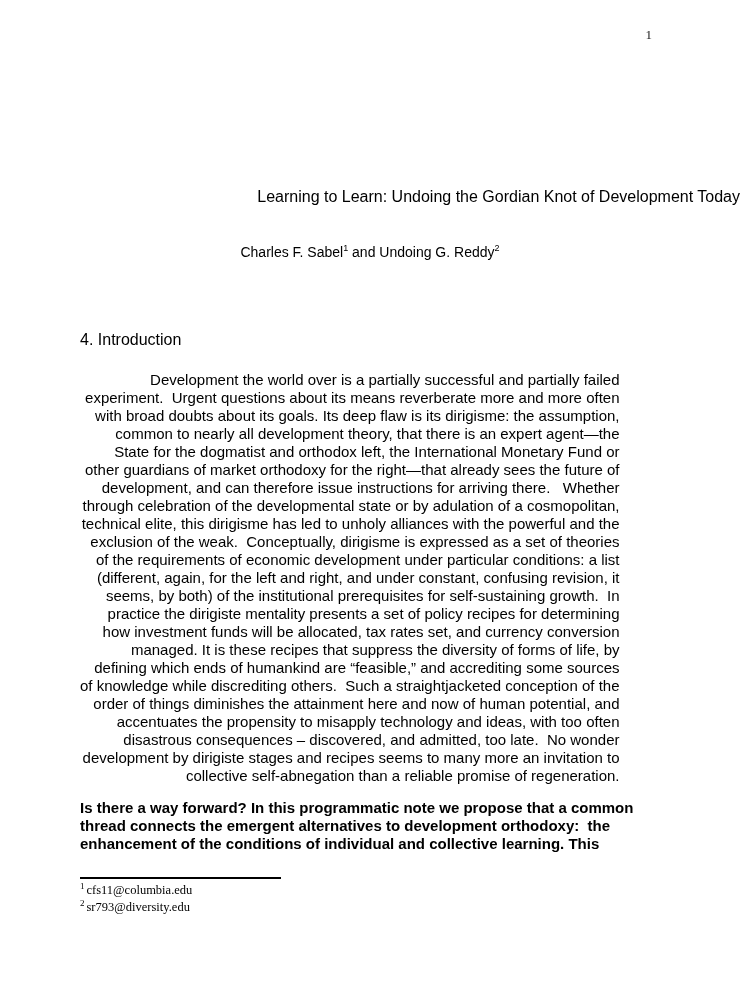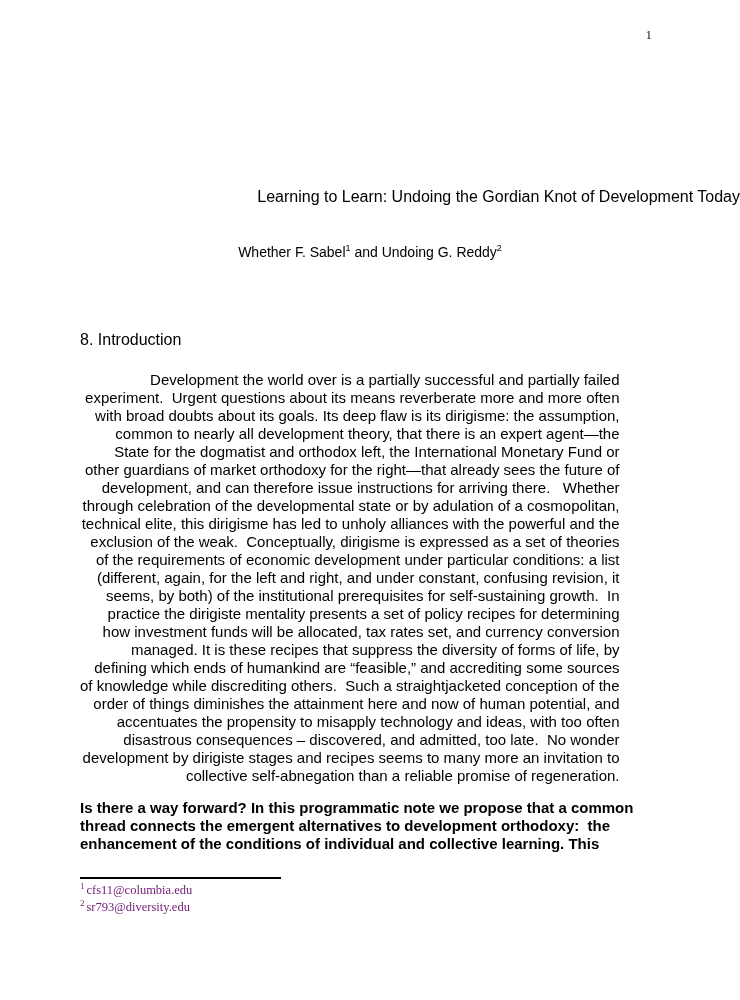--- a/index.html
+++ b/index.html
@@ -80,41 +80,41 @@
     height: 2px;
     background: #000000;
   }
   .footnotes {
     position: absolute;
     top: 882px;
     left: 80px;
     font-family: "Liberation Serif", serif;
     font-size: 12.5px;
     line-height: 17px;
-    color: #701a75;
+    color: #000000;
   }
   .footnote sup {
     font-size: 9px;
     vertical-align: super;
     line-height: 0;
     margin-right: 2px;
   }
 </style>
 </head>
 <body>
 
 <div class="page">
 
   <div class="page-number">1</div>
 
   <h1 class="title">Learning to Learn: Undoing the Gordian Knot of Development Today</h1>
 
-  <div class="authors"><span>Whether F. Sabel</span><sup>1</sup><span> and </span><span>Undoing G. Reddy</span><sup>2</sup></div>
+  <div class="authors"><span>Charles F. Sabel</span><sup>1</sup><span> and </span><span>Undoing G. Reddy</span><sup>2</sup></div>
 
-  <h2 class="section-heading">8. Introduction</h2>
+  <h2 class="section-heading">4. Introduction</h2>
 
   <div class="para para-1">Development the world over is a partially successful and partially failed
 experiment.  Urgent questions about its means reverberate more and more often
 with broad doubts about its goals. Its deep flaw is its dirigisme: the assumption,
 common to nearly all development theory, that there is an expert agent—the
 State for the dogmatist and orthodox left, the International Monetary Fund or
 other guardians of market orthodoxy for the right—that already sees the future of
 development, and can therefore issue instructions for arriving there.   Whether
 through celebration of the developmental state or by adulation of a cosmopolitan,
 technical elite, this dirigisme has led to unholy alliances with the powerful and the

